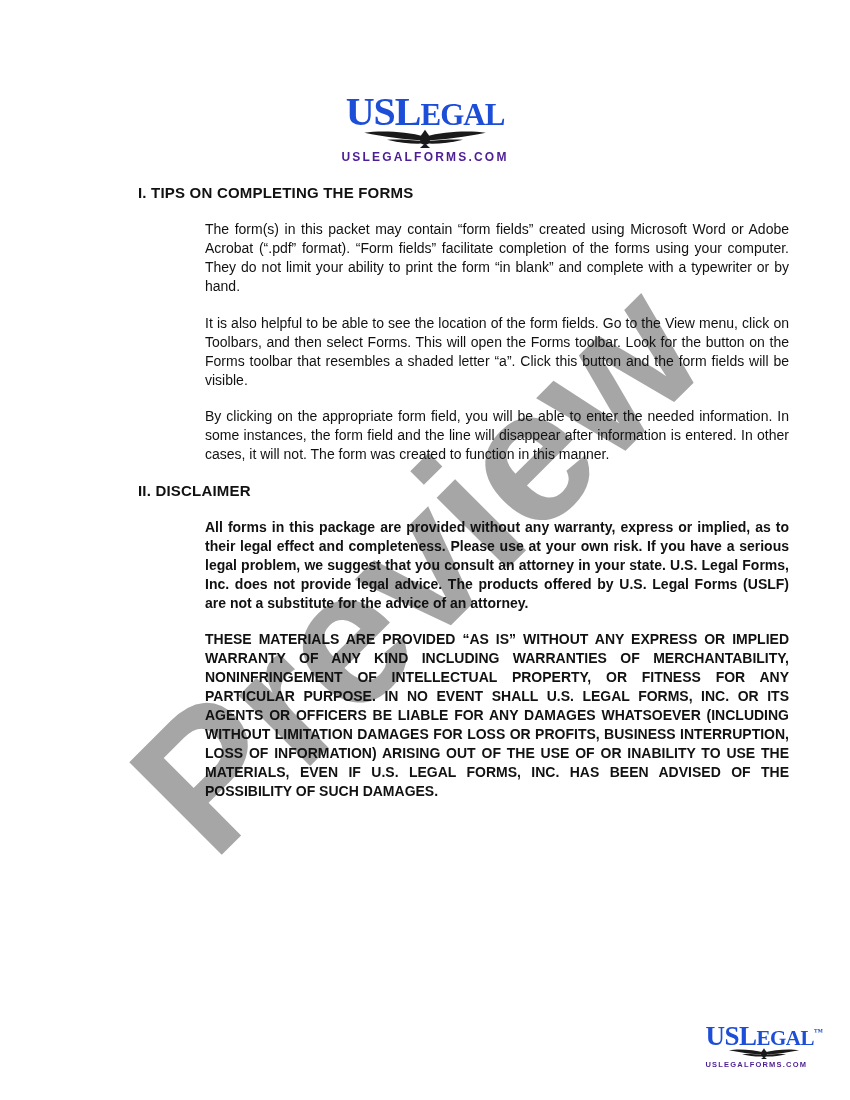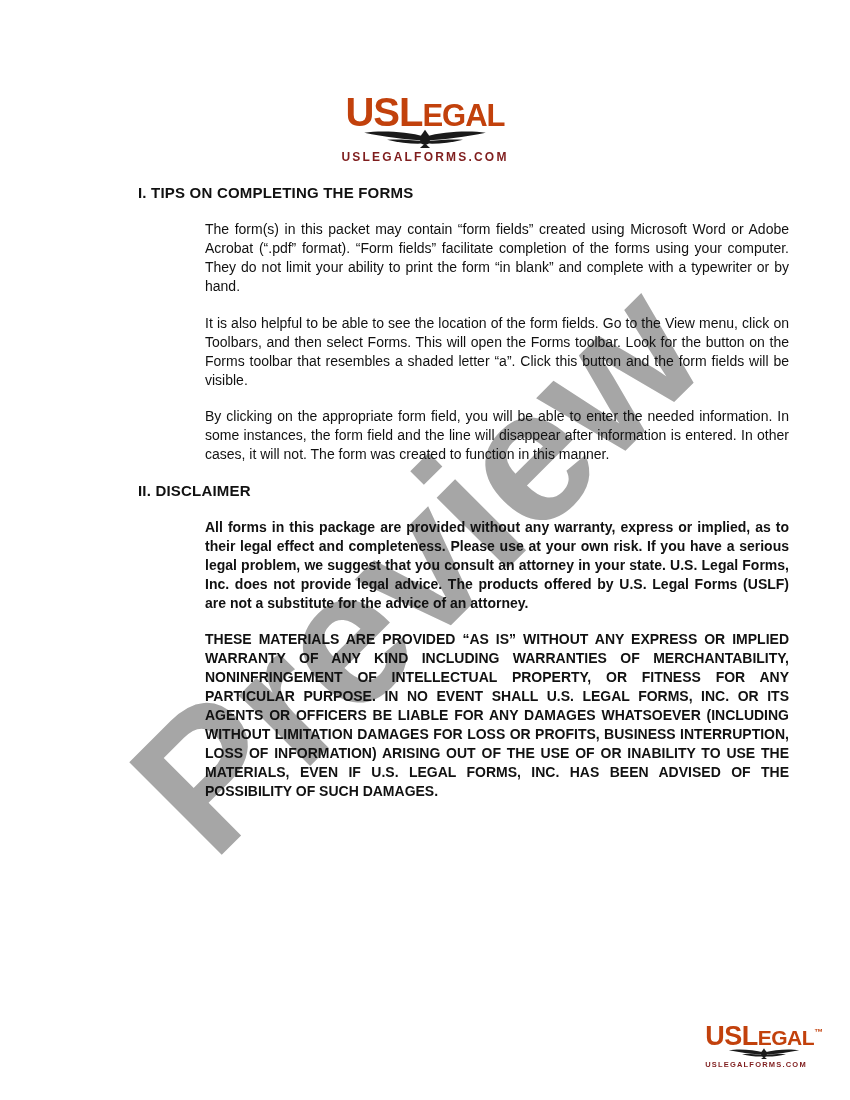--- a/index.html
+++ b/index.html
@@ -31,34 +31,34 @@
   
   .logo-top {
     position: absolute;
     top: 94px;
     left: 0;
     width: 100%;
     text-align: center;
     z-index: 1;
   }
   .brand {
-    font-family: Liberation Sans, sans-serif;
+    font-family: Liberation Serif, serif;
     font-weight: bold;
-    color: #c2410c;
+    color: #1d4ed8;
     line-height: 0.9;
     white-space: nowrap;
   }
   .brand-top { font-size: 40px; letter-spacing: -1px; }
   .brand-top .brand-small { font-size: 31px; }
   .eagle { display: block; margin: 0 auto; }
   .eagle-top { margin-top: -1px; }
   .site {
     font-family: "Liberation Sans", sans-serif;
     font-weight: bold;
-    color: #7f1d1d;
+    color: #4c1d95;
     white-space: nowrap;
   }
   .site-top { font-size: 12px; letter-spacing: 2.2px; margin-top: 2px; }
 
   .logo-bottom {
     position: absolute;
     top: 1024px;
     right: 27px;
     text-align: left;
     z-index: 1;

